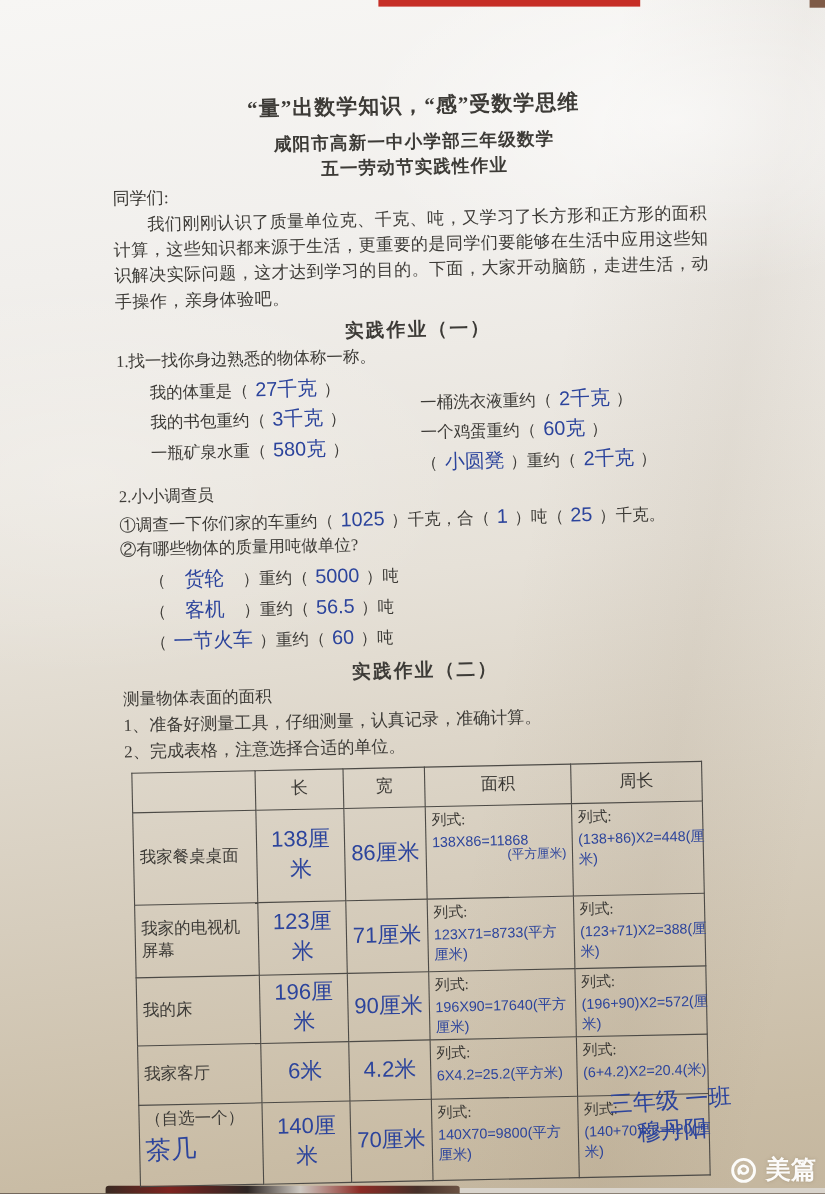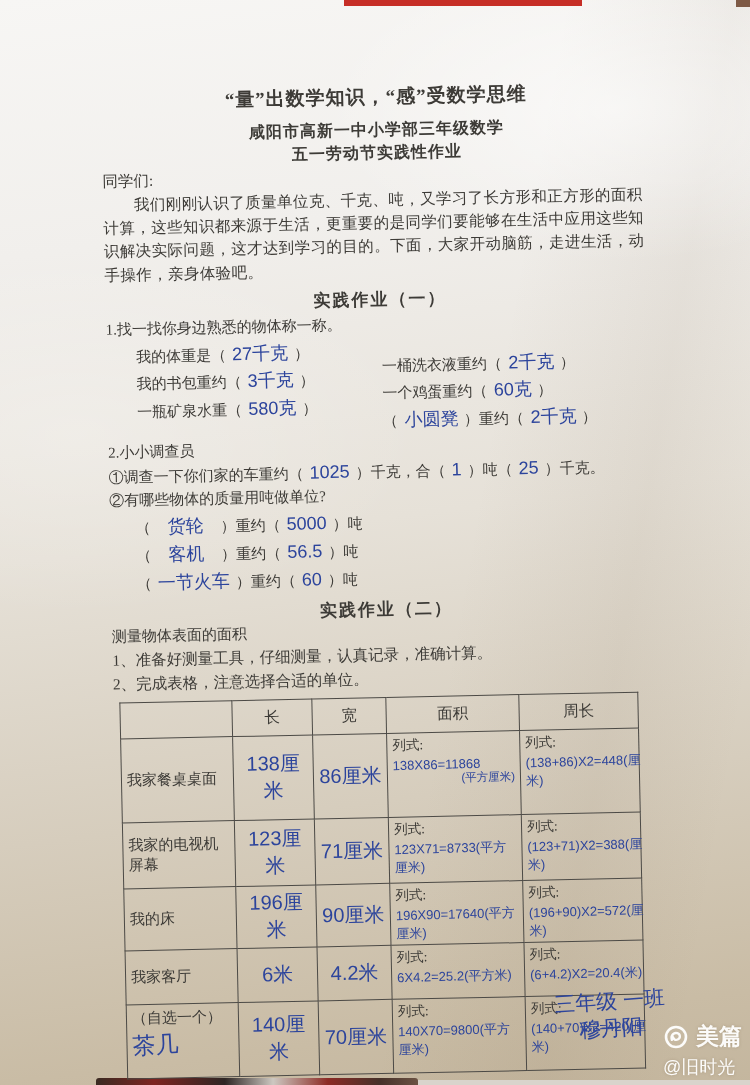--- a/index.html
+++ b/index.html
@@ -244,15 +244,14 @@
   </div>
 
   <div class="watermark">
     <div class="wm-brand">
       <svg class="wm-logo" viewBox="0 0 24 24">
         <circle cx="12" cy="12" r="9.2" fill="none" stroke="rgba(255,255,255,.95)" stroke-width="2.4"></circle>
         <path d="M8.2 14.6 C6.9 10.4 10.1 7.4 13.3 8.5 C16.2 9.5 16.3 13.1 13.6 14.3 C11.7 15.1 9.7 14.4 9.3 12.3" fill="none" stroke="rgba(255,255,255,.95)" stroke-width="2.2" stroke-linecap="round"></path>
       </svg>
       <span>美篇</span>
     </div>
-    <div class="wm-handle">@旧时光</div>
   </div>
 </div>
 
 </body></html>

